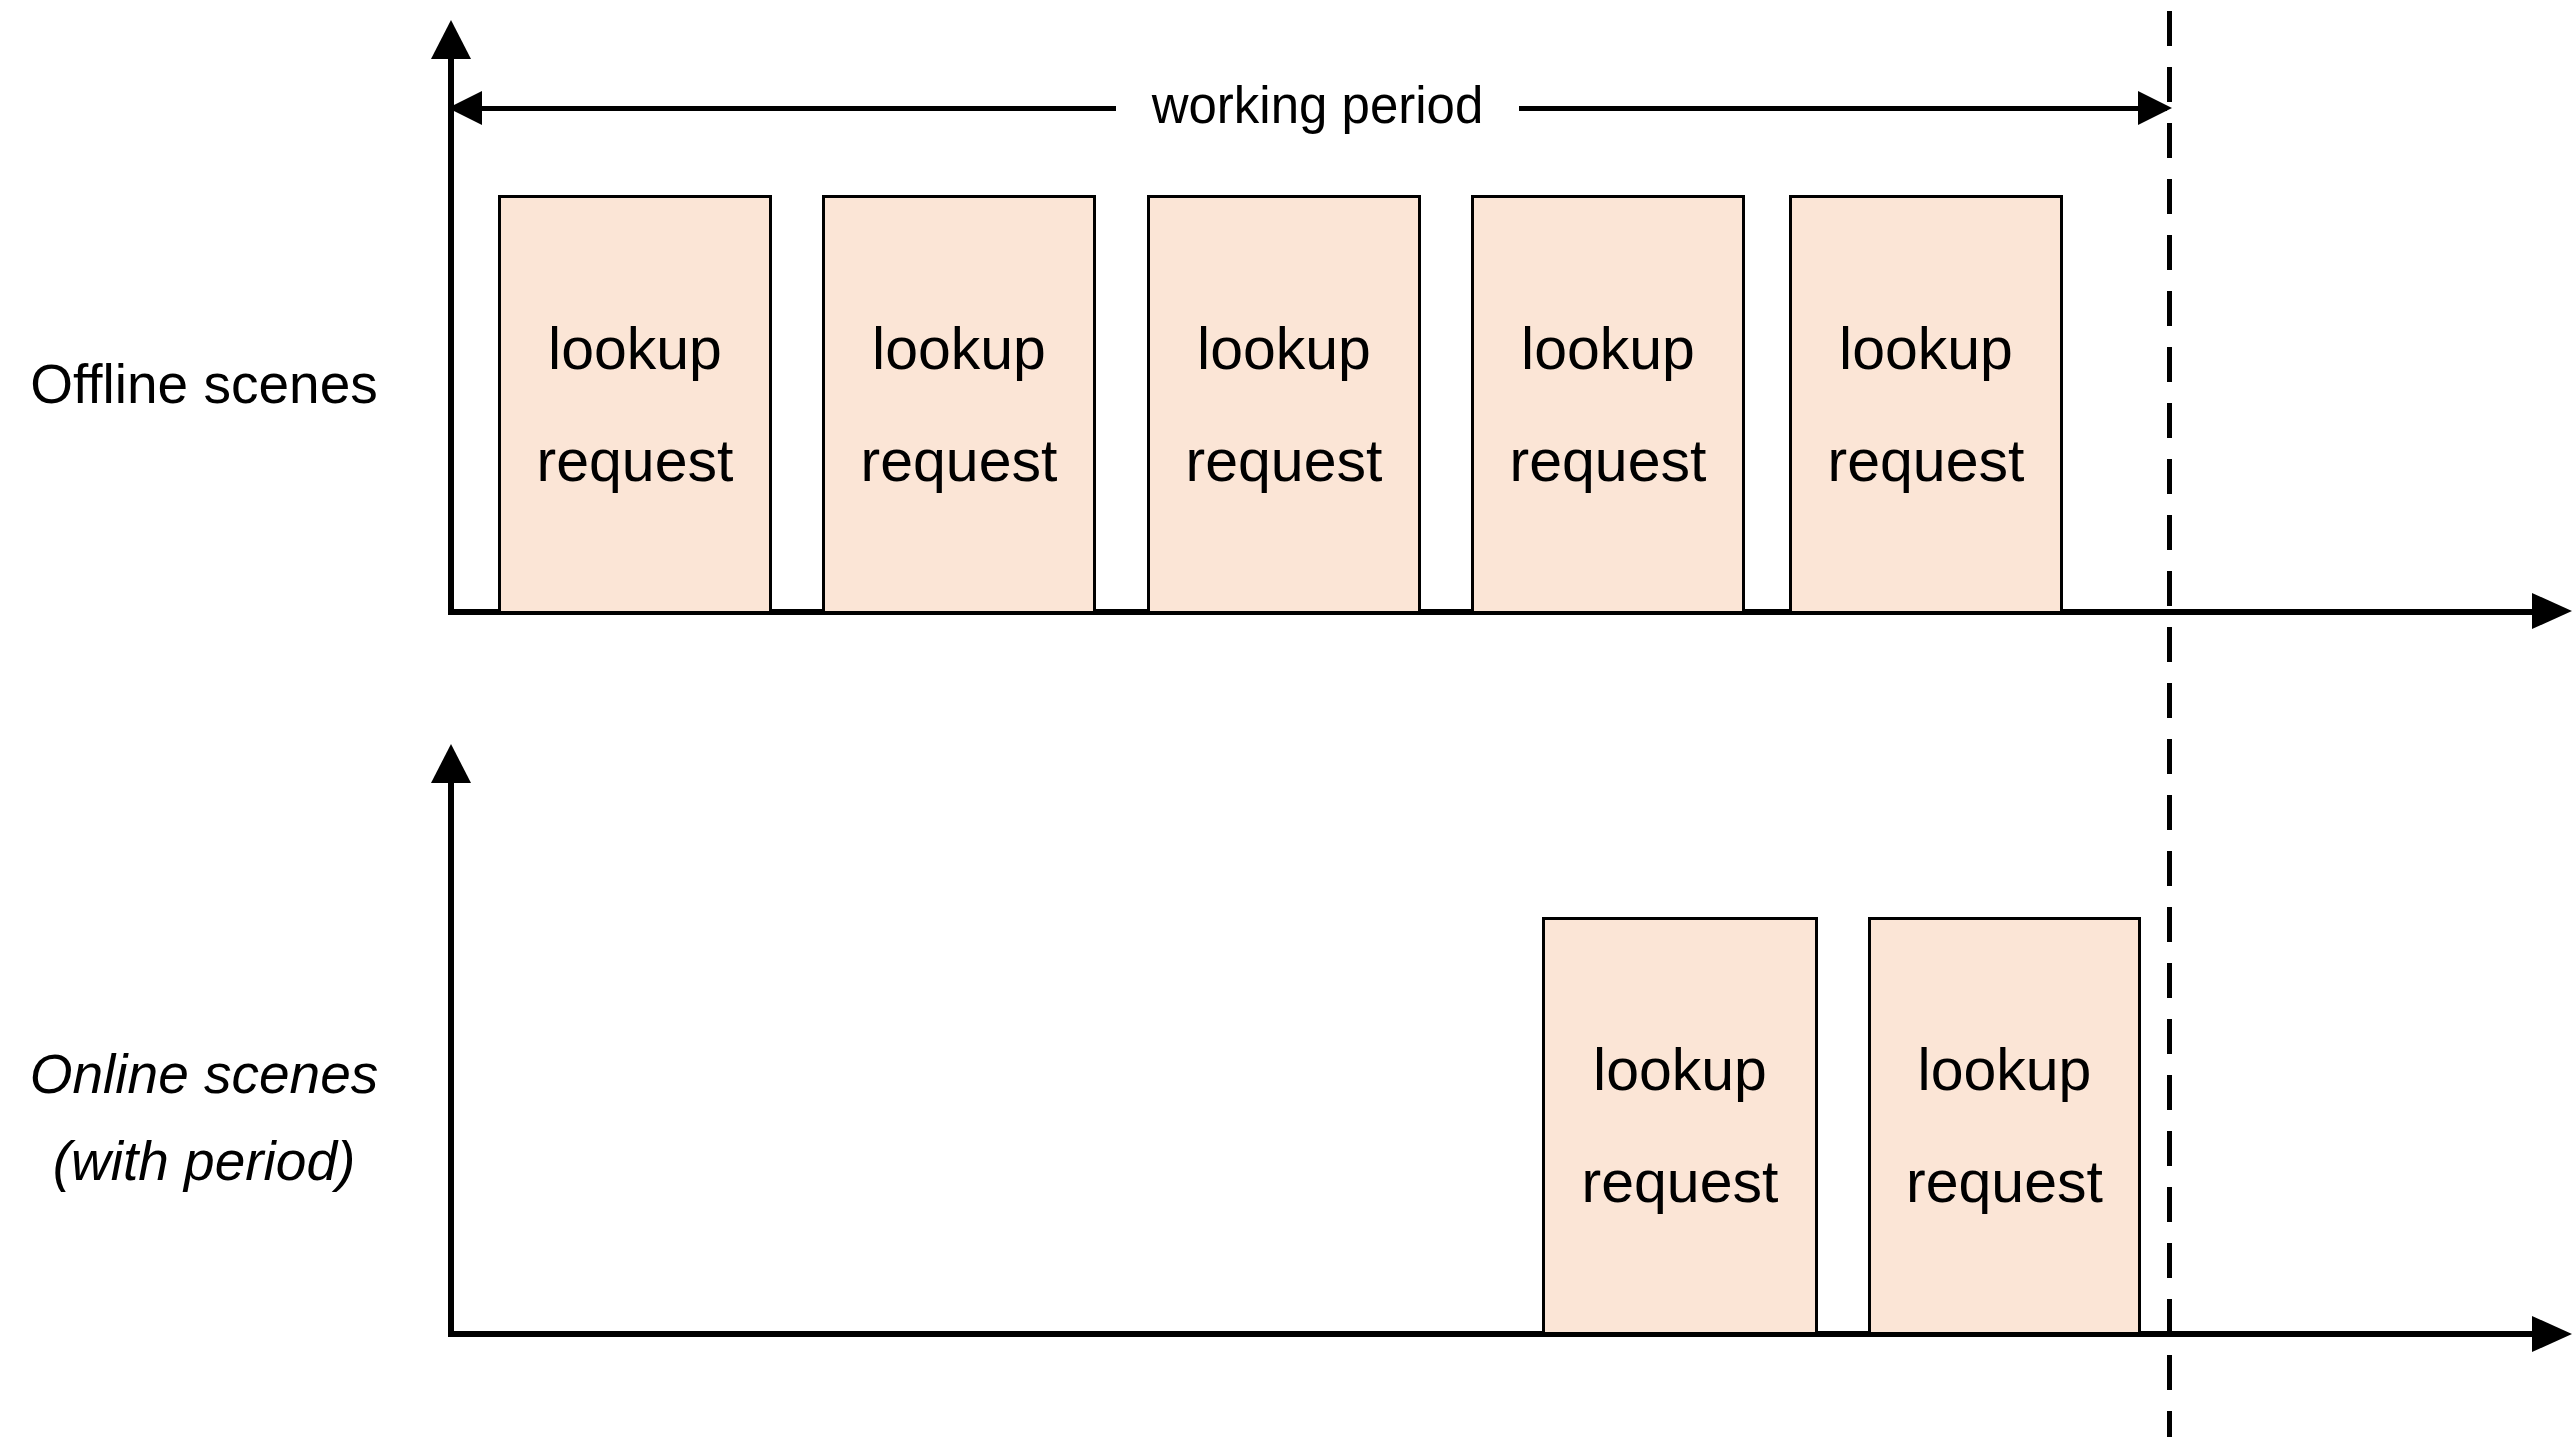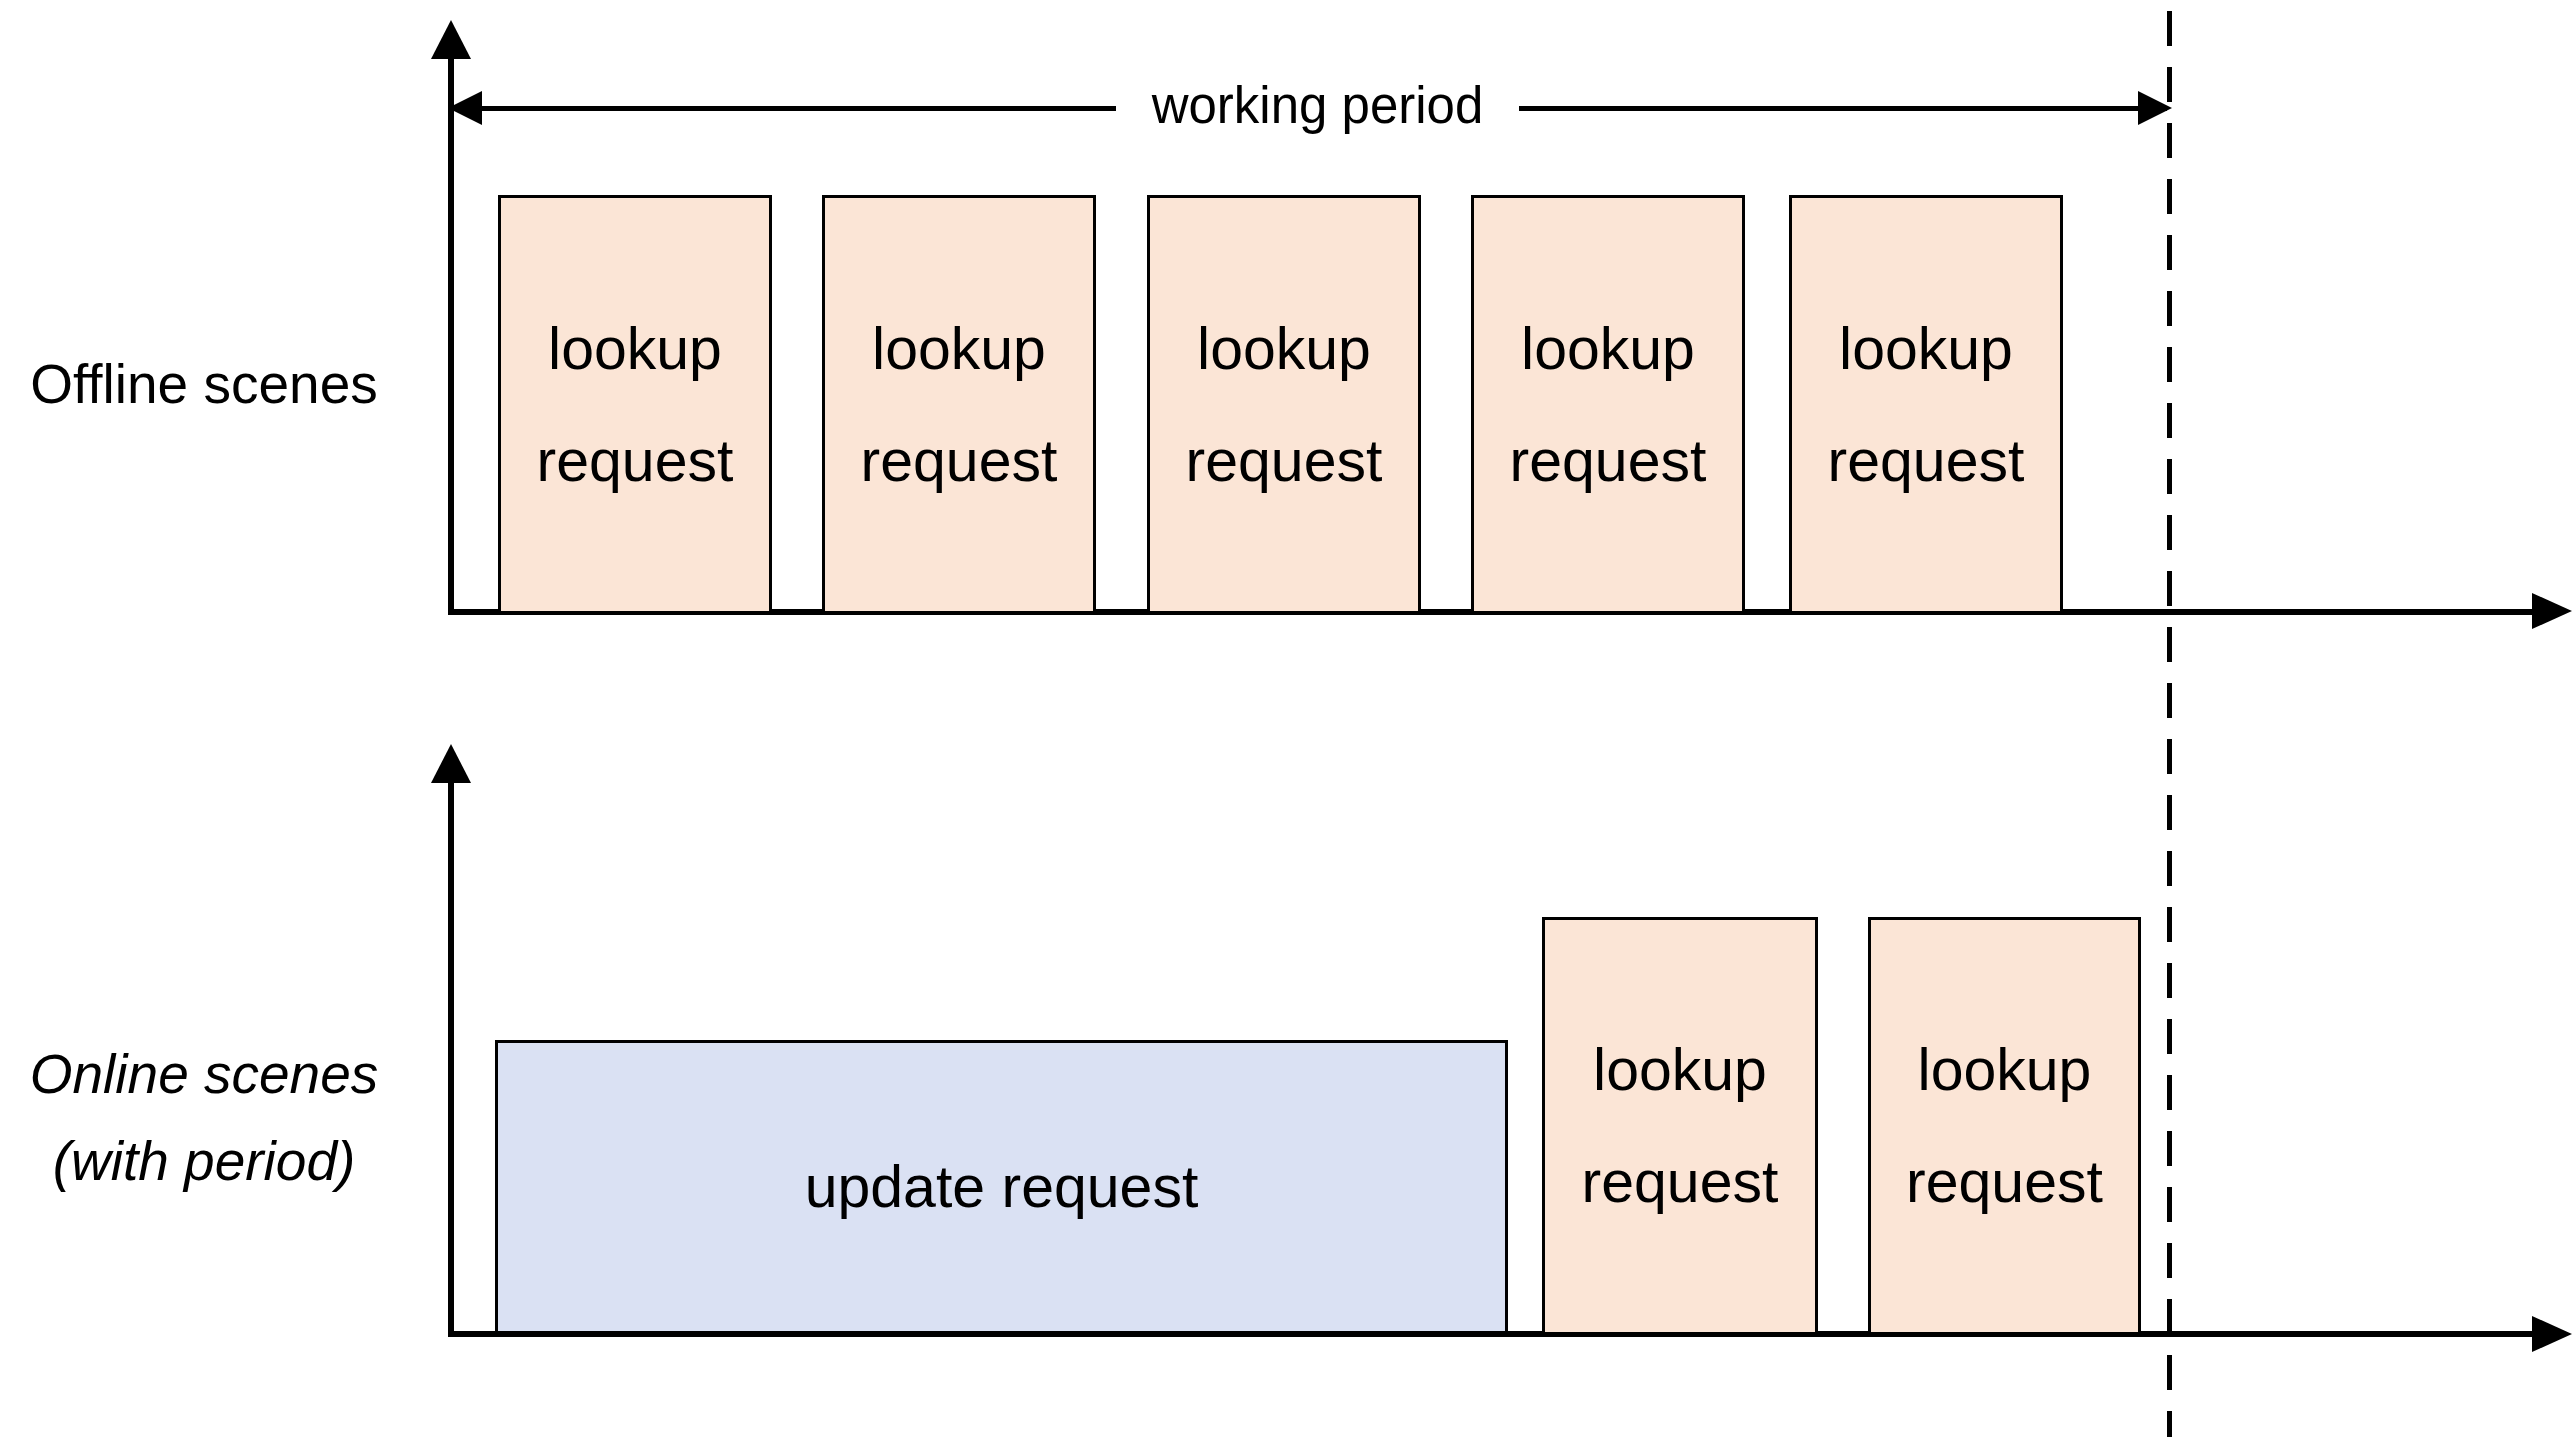--- a/index.html
+++ b/index.html
@@ -83,23 +83,20 @@
   <div class="side-label" style="top:1031px;font-style:italic;">
     <div>Online scenes</div>
     <div>(with period)</div>
   </div>
 
   <div class="vline" style="left:448px; top:775px; height:562px;"></div>
   <div class="arrow-up" style="left:431px; top:744px;"></div>
   <div class="hline" style="left:448px; top:1331px; width:2091px;"></div>
   <div class="arrow-right" style="left:2532px; top:1316px;"></div>
 
-  <div class="box update-box">
-    <div>update request</div>
-  </div>
 
   <div class="box lookup-box-b" style="left:1542px; width:276px;">
     <div>lookup</div>
     <div>request</div>
   </div>
   <div class="box lookup-box-b" style="left:1868px; width:273px;">
     <div>lookup</div>
     <div>request</div>
   </div>
 

